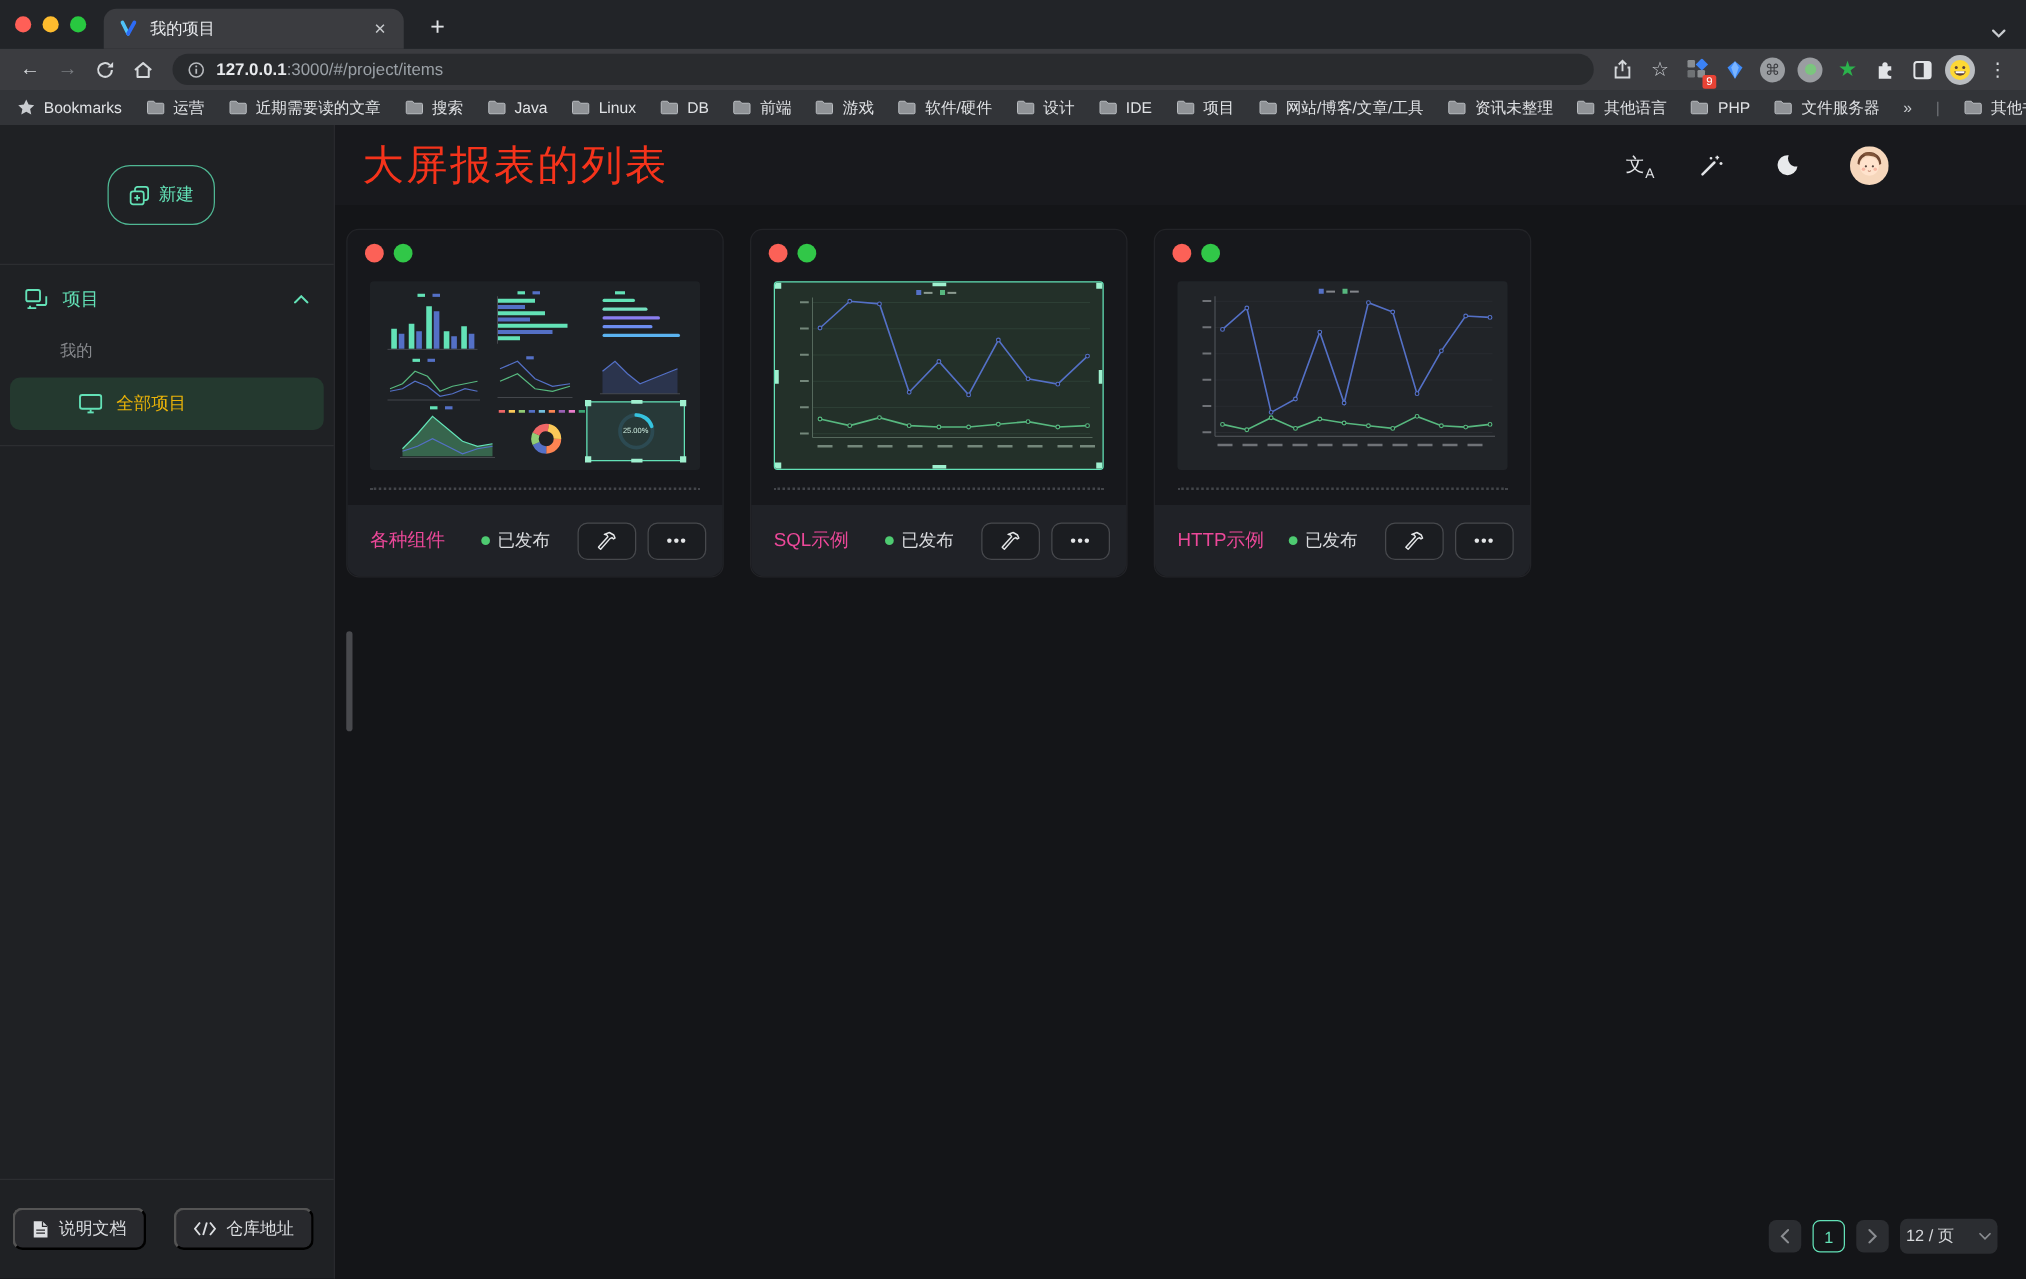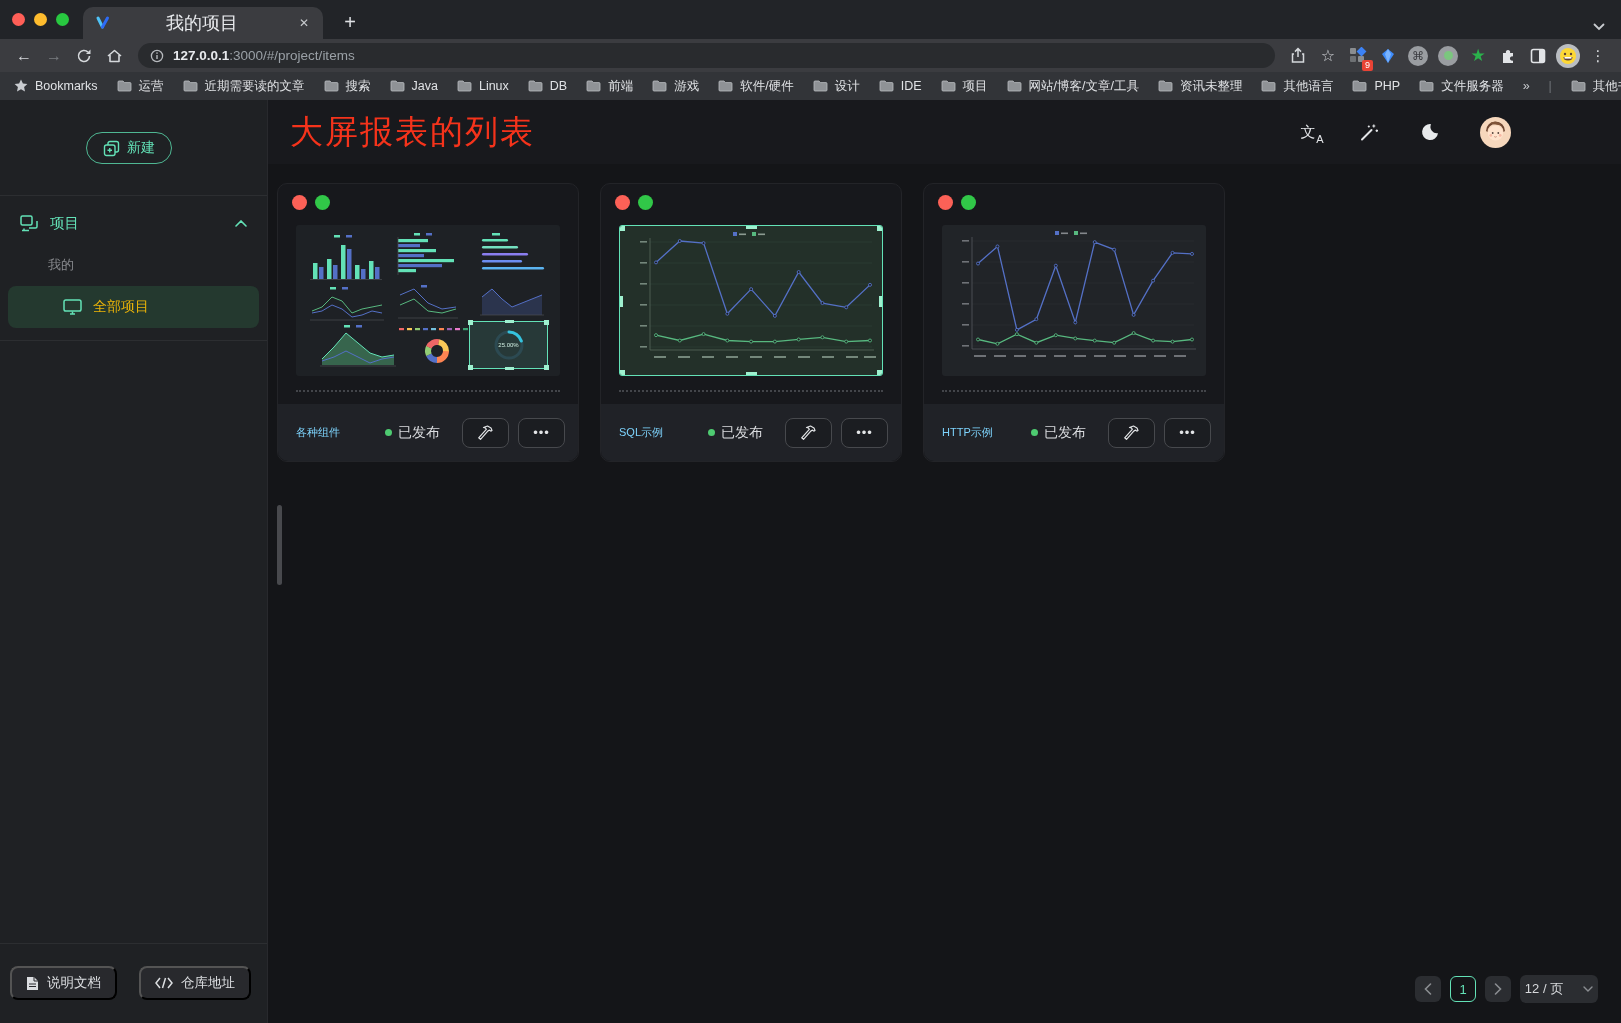--- a/index.html
+++ b/index.html
@@ -6,21 +6,21 @@
   html,body { width:1621px; height:1023px; overflow:hidden; background:#141518;
     font-family:"Liberation Sans","DejaVu Sans",sans-serif; }
   .win { position:relative; width:1621px; height:1023px; }
 
   
   .tabstrip { height:39px; background:#222428; display:flex; align-items:flex-end; }
   .lights { display:flex; gap:9px; align-items:center; height:39px; padding:0 14px 0 12px; }
   .light { width:13px; height:13px; border-radius:50%; }
   .tab { height:32px; width:240px; background:#3b3c40; border-radius:10px 10px 0 0;
     display:flex; align-items:center; gap:9px; padding:0 10px 0 12px; }
-  .tab-title { color:#e8eaed; font-size:18px; flex:1; white-space:nowrap; overflow:hidden;margin-left:46px; }
+  .tab-title { color:#e8eaed; font-size:13px; flex:1; white-space:nowrap; overflow:hidden; }
   .tab-close { color:#c7cacd; font-size:12px; width:18px; height:18px; display:flex; align-items:center; justify-content:center; border-radius:4px; }
   .newtab { color:#dfe1e4; font-size:20px; font-weight:300; margin:0 0 5px 14px; width:26px; text-align:center; }
   .tabsearch { margin-left:auto; margin-right:16px; margin-bottom:8px; color:#c9ccd0; }
   .toolbar { height:33px; background:#3b3c40; display:flex; align-items:center; padding:0 10px; gap:2px; }
   .navbtn { width:28px; height:26px; display:flex; align-items:center; justify-content:center;
     color:#d5d8db; font-size:16px; border-radius:50%; flex:0 0 auto; }
   .navbtn.dim { color:#797c80; }
   .omnibox { flex:1; height:25px; background:#292b2e; border-radius:13px; display:flex;
     align-items:center; gap:9px; padding:0 12px; margin:0 8px; min-width:0; }
   .url { font-size:13.5px; white-space:nowrap; overflow:hidden; }
@@ -34,21 +34,21 @@
   .emoji-av { width:24px; height:24px; border-radius:50%; background:#babdc1; display:flex; align-items:center; justify-content:center; }
   .bookmarks { height:28px; background:#323438; display:flex; align-items:center; gap:19px;
     padding:0 14px; font-size:12.5px; color:#e0e2e5; white-space:nowrap; overflow:hidden; }
   .bm-item { display:flex; align-items:center; gap:7px; flex:0 0 auto; }
   .bm-sep { color:#6f7276; }
   .bm-other { margin-left:auto; }
 
   
   .app { display:flex; height:923px; background:#141518; }
   .sidebar { position:relative; width:268px; background:#1f2124; border-right:1px solid #28292d; flex:0 0 auto; }
-  .new-btn { margin:32px 0 0 86px; width:86px; height:32px; border:1px solid #4fb793; border-radius:18px;
+  .new-btn { margin:32px 0 0 86px; width:86px; height:48px; border:1px solid #4fb793; border-radius:18px;
     display:flex; align-items:center; justify-content:center; gap:7px; color:#63e2b7; font-size:14px; background:transparent; }
   .sb-div { border-top:1px solid #2c2e31; margin-top:31px; }
   .menu { padding:4px 8px; }
   .menu-head { height:46px; display:flex; align-items:center; gap:11px; padding:0 12px; color:#63e2b7; font-size:14.5px; }
   .menu-head .chev { margin-left:auto; }
   .grp { height:38px; display:flex; align-items:center; padding-left:40px; color:#87898d; font-size:13px; }
   .mi { height:42px; margin:2px 0; border-radius:8px; display:flex; align-items:center; gap:11px;
     padding-left:55px; color:#d6d9dc; font-size:14px; }
   .mi.sel { background:#24392f; color:#eab308; }
   .mi-top { height:46px; display:flex; align-items:center; gap:11px; padding-left:20px; color:#d6d9dc; font-size:14px; }
@@ -74,21 +74,21 @@
   .dot.r { left:14px; background:#fc6157; }
   .dot.g { left:37px; background:#31c748; }
   .preview { position:absolute; top:41px; left:18px; width:264px; height:151px; border-radius:3px; overflow:hidden; }
   .pv1 { background:#1e2125; }
   .pv2 { background:#233029; border:1px solid #63e2b7; }
   .pv3 { background:#212428; }
   .handle { position:absolute; background:#9ff0cf; }
   .dotted { position:absolute; top:206px; left:18px; width:264px; border-top:2px dotted #43454a; }
   .card-footer { position:absolute; left:0; right:0; bottom:0; height:57px; background:#202227;
     border-radius:0 0 10px 10px; display:flex; align-items:center; padding:0 13px 0 18px; }
-  .card-title { flex:1; color:#7dd3fc; font-size:11px; }
+  .card-title { flex:1; color:#ec4899; font-size:15px; }
   .status { display:flex; align-items:center; gap:6px; margin-right:13px; color:#dadcdf; font-size:14px; }
   .sdot { width:7px; height:7px; border-radius:50%; background:#4ecb71; }
   .icon-btn { width:47px; height:30px; border:1px solid #47494d; border-radius:8px; background:#1b1d21;
     display:flex; align-items:center; justify-content:center; color:#e3e5e7; margin-left:9px; font-size:13px; letter-spacing:1px; }
   .gauge-sel { position:absolute; left:173px; top:96px; width:79px; height:48px; background:rgba(99,226,183,.13);
     border:1px solid #63e2b7; display:flex; align-items:center; justify-content:center; }
   .gauge-sel .txt { color:#cfeee1; font-size:6px; position:absolute; }
 
   
   .pager { position:absolute; right:23px; bottom:20px; display:flex; align-items:center; gap:9px; }

